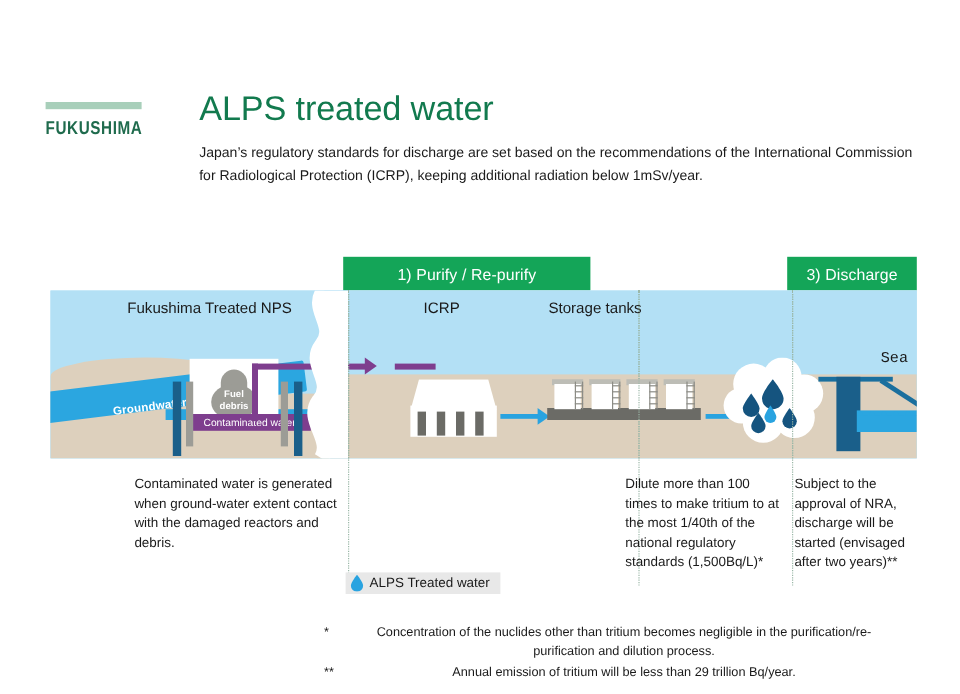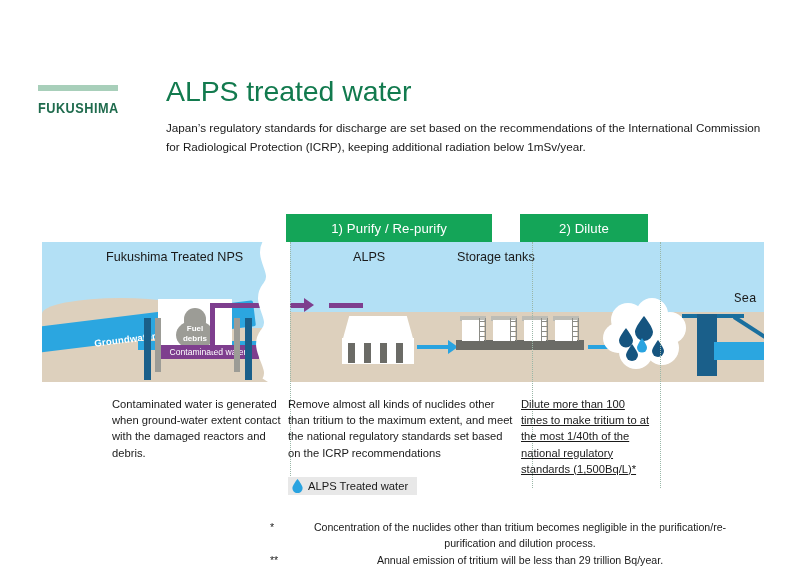--- a/index.html
+++ b/index.html
@@ -282,21 +282,21 @@
     position: absolute; font-size: 12.6px; color: #1a1a1a;
     white-space: nowrap;
   }
 
   
   .coltext {
     position: absolute; font-size: 11.2px; line-height: 1.45; color: #1a1a1a;
   }
   .c1 { left: 112px; top: 349px; width: 170px; }
   .c2 { left: 288px; top: 349px; width: 225px; }
-  .c3 { left: 521px; top: 349px; width: 133px; text-decoration: underline; }
+  .c3 { left: 521px; top: 349px; width: 133px; }
   .c4 { left: 662px; top: 349px; width: 112px; }
 
   .badge {
     position: absolute; left: 288px; top: 430px;
     height: 18px; padding: 0 9px 0 4px;
     background: #e8e8e8;
     display: flex; align-items: center; gap: 5px;
     font-size: 11.2px; color: #1a1a1a;
   }
   .drop-ic { width: 11px; height: 14px; display: block; }
@@ -331,21 +331,21 @@
     <div class="brand-name">FUKUSHIMA</div>
   </div>
 
   <div class="header">
     <h1>ALPS treated water</h1>
     <p>Japan’s regulatory standards for discharge are set based on the recommendations of the International Commission for Radiological Protection (ICRP), keeping additional radiation below 1mSv/year.</p>
   </div>
 
   <div class="stagebars">
     <div class="stagebar sb1">1) Purify / Re-purify</div>
-    <div class="stagebar sb2">2) Dilute</div>
+    <div class="stagebar sb3">3) Discharge</div>
   </div>
 
   <div class="diagram">
     <div class="sky"></div>
     <div class="ground-left"></div>
     <div class="ground-right"></div>
     <div class="hill"></div>
 
     <div class="gw-band"></div>
     <div class="gw-label">Groundwater</div>
@@ -458,32 +458,32 @@
 
     <div class="disch-pipe-h"></div>
     <div class="disch-diag"></div>
     <div class="disch-vert"></div>
     <div class="sea"></div>
     <svg class="sea-wave" viewBox="0 0 60 8" preserveAspectRatio="none">
       <path d="M0 8 Q2.5 1 5 8 T10 8 T15 8 T20 8 T25 8 T30 8 T35 8 T40 8 T45 8 T50 8 T55 8 T60 8 L60 8 L0 8 Z" fill="#2ba6e0"></path>
     </svg>
 
     <div class="dlabel" style="left:64px; top:8px;">Fukushima Treated NPS</div>
-    <div class="dlabel" style="left:311px; top:8px;">ALPS</div>
+    <div class="dlabel" style="left:311px; top:8px;">ICRP</div>
     <div class="dlabel" style="left:415px; top:8px;">Storage tanks</div>
     <div class="dlabel" style="left:692px; top:50px;font-family:Liberation Mono, monospace;">Sea</div>
   </div>
 
   <div class="tsep" style="left:290px"></div>
   <div class="tsep" style="left:532px"></div>
   <div class="tsep" style="left:660px"></div>
 
   <div class="coltext c1">Contaminated water is generated when ground-water extent contact with the damaged reactors and debris.</div>
-  <div class="coltext c2">Remove almost all kinds of nuclides other than tritium to the maximum extent, and meet the national regulatory standards set based on the ICRP recommendations</div>
   <div class="coltext c3">Dilute more than 100 times to make tritium to at the most 1/40th of the national regulatory standards (1,500Bq/L)*</div>
+  <div class="coltext c4">Subject to the approval of NRA, discharge will be started (envisaged after two years)**</div>
 
   <div class="badge">
     <svg class="drop-ic" viewBox="0 0 11 14">
       <path d="M5.5 0 C5.5 0 0.4 6.2 0.4 9.1 A5.1 5.1 0 0 0 10.6 9.1 C10.6 6.2 5.5 0 5.5 0 z" fill="#29a3e0"></path>
     </svg>
     <span>ALPS Treated water</span>
   </div>
 
   <div class="foot">
     <div class="foot-row">

